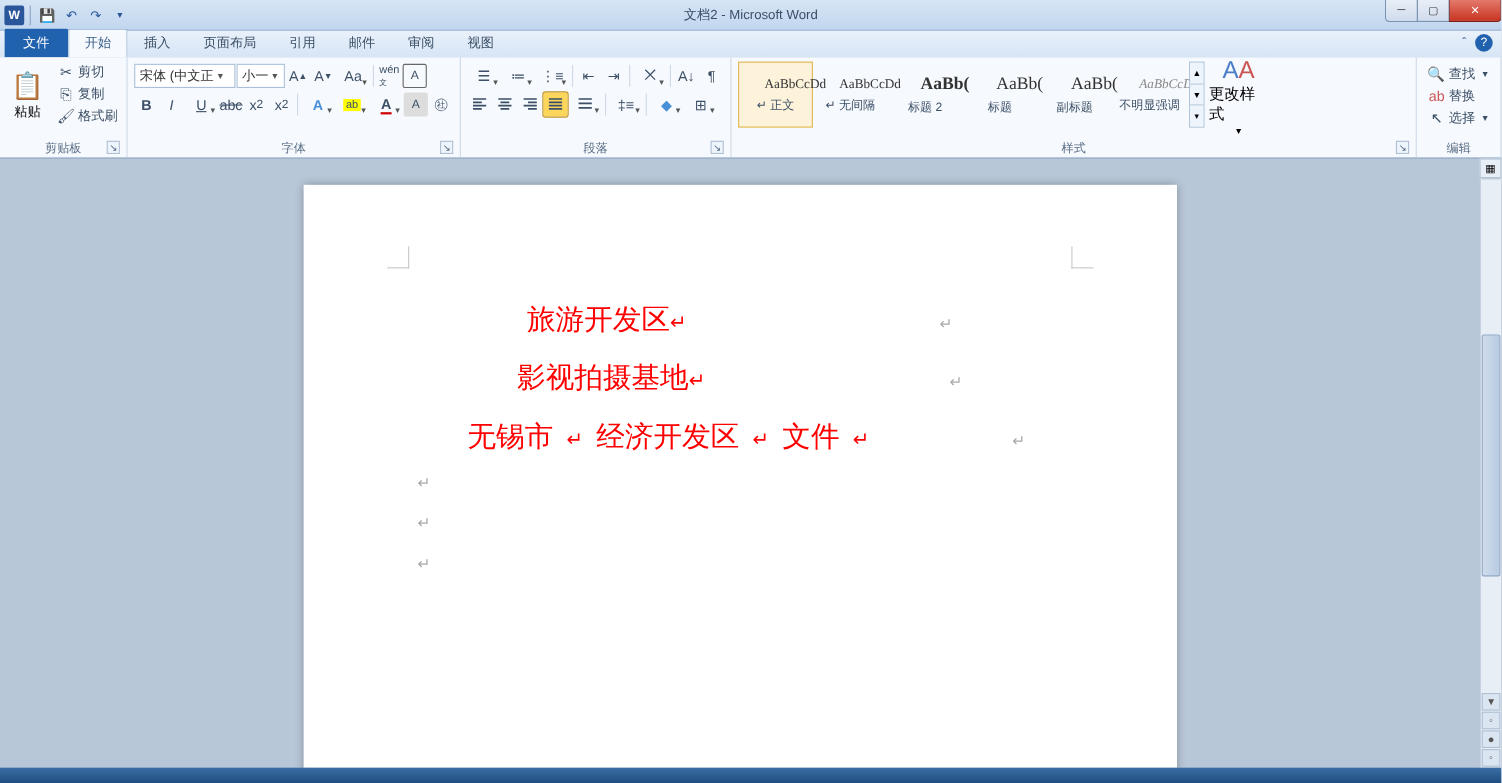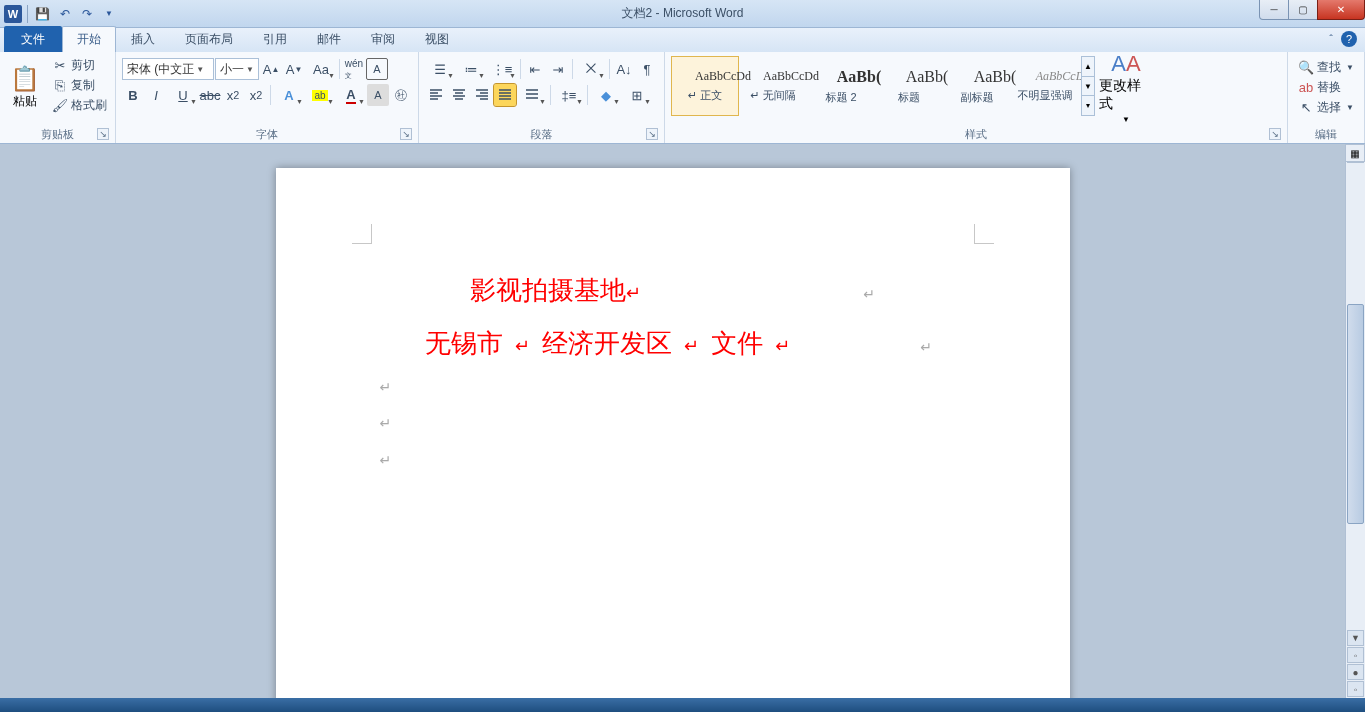--- a/index.html
+++ b/index.html
@@ -337,20 +337,21 @@
 
 </div>
 
 <div class="doc-area">
   <div class="ruler-toggle">▦</div>
   <div class="doc-scroll">
     <div class="page">
       <div class="corner tl2"></div>
       <div class="corner tr2"></div>
       <div style="text-align:center">
+        <div class="doc-line"><span>旅游开发区</span><span class="para-mark-red">↵</span><span style="display:inline-block;width:230px"></span><span class="para-mark">↵</span></div>
         <div class="doc-line"><span>影视拍摄基地</span><span class="para-mark-red">↵</span><span style="display:inline-block;width:222px"></span><span class="para-mark">↵</span></div>
         <div class="doc-line"><span class="seg">无锡市</span><span class="para-mark-red">↵</span><span class="seg">经济开发区</span><span class="para-mark-red">↵</span><span class="seg">文件</span><span class="para-mark-red">↵</span><span style="display:inline-block;width:130px"></span><span class="para-mark">↵</span></div>
       </div>
       <div class="empty-line">↵</div>
       <div class="empty-line">↵</div>
       <div class="empty-line">↵</div>
     </div>
   </div>
   <div class="vscroll">
     <div class="arrow">▲</div>

